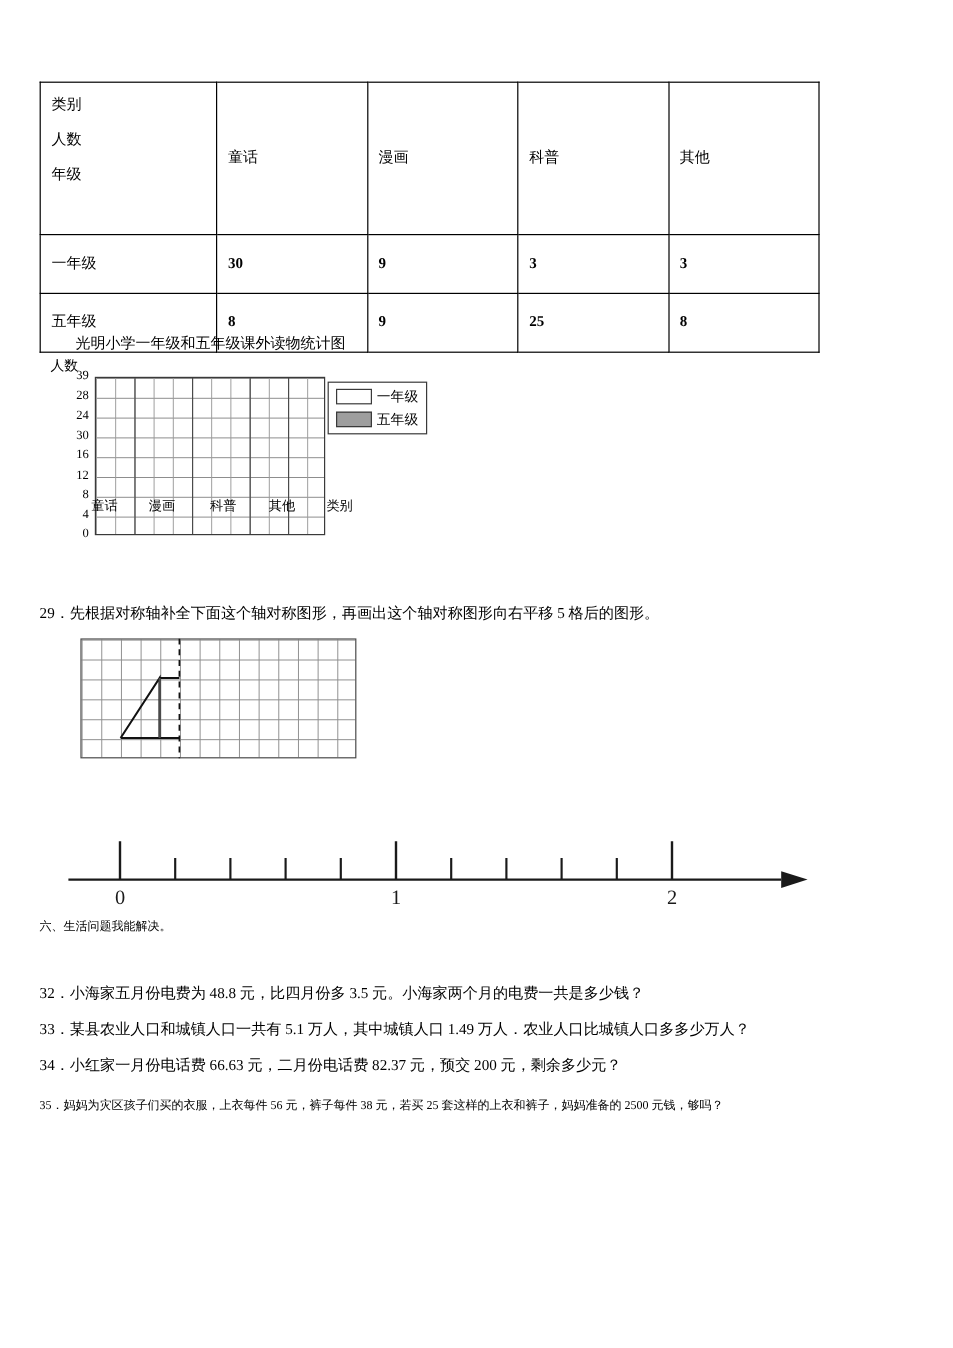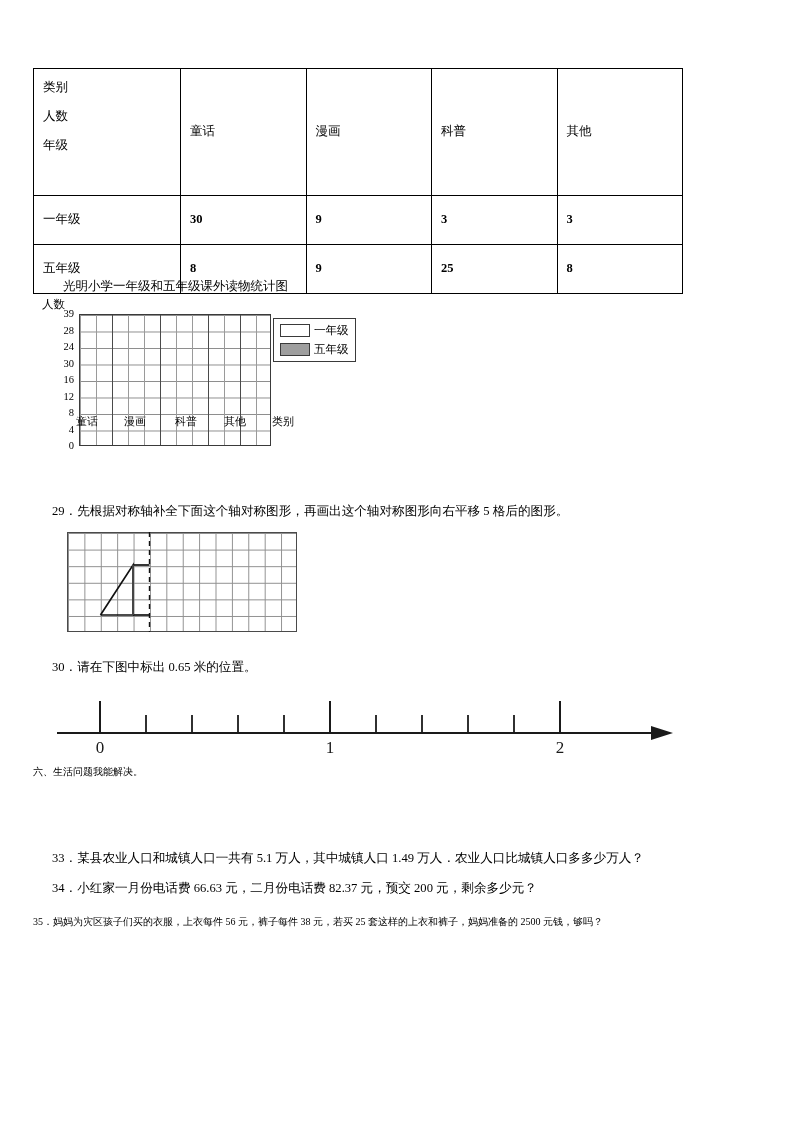--- a/index.html
+++ b/index.html
@@ -147,21 +147,20 @@
     box-sizing: border-box;
   }
   .legend-text { font-size: 11.5px; }
 
   
   .q {
     position: absolute;
     font-size: 12.6px;
     line-height: 1.55;
     white-space: nowrap;
-    margin-left: 19px;
   }
   .q-wrap {
     position: absolute;
     font-size: 10px;
     line-height: 2.05;
     width: 716px;
   }
   .sec-head {
     position: absolute;
     font-size: 10px;
@@ -291,21 +290,20 @@
 
       <line x1="82.5" y1="0" x2="82.5" y2="100" stroke="#111" stroke-width="1.4" stroke-dasharray="5,4"></line>
 
       <path d="M 33.5 83 L 66 83 L 66 33 L 33.5 83" fill="none" stroke="#111" stroke-width="1.7"></path>
       <line x1="66" y1="33" x2="82.5" y2="33" stroke="#111" stroke-width="1.7"></line>
       <line x1="66" y1="83" x2="82.5" y2="83" stroke="#111" stroke-width="1.7"></line>
       <line x1="66" y1="33" x2="66" y2="83" stroke="#4a4a4a" stroke-width="1.7"></line>
     </svg>
   </div>
 
-  <div class="q" style="left:33px; top:658px;">30．请在下图中标出 0.65 米的位置。</div>
 
   <svg class="numline" viewBox="0 0 620 62">
 
     <line x1="2" y1="38" x2="596" y2="38" stroke="#1a1a1a" stroke-width="2"></line>
     <polygon points="596,31 618,38 596,45" fill="#1a1a1a"></polygon>
 
     <line x1="45" y1="6" x2="45" y2="38" stroke="#1a1a1a" stroke-width="2"></line>
     <line x1="275" y1="6" x2="275" y2="38" stroke="#1a1a1a" stroke-width="2"></line>
     <line x1="505" y1="6" x2="505" y2="38" stroke="#1a1a1a" stroke-width="2"></line>
 
@@ -319,17 +317,18 @@
     <line x1="413" y1="20" x2="413" y2="38" stroke="#1a1a1a" stroke-width="1.8"></line>
     <line x1="459" y1="20" x2="459" y2="38" stroke="#1a1a1a" stroke-width="1.8"></line>
 
     <text id="nl-lbl-0" x="45" y="58" text-anchor="middle" font-size="17" font-family="Liberation Serif, serif" fill="#1a1a1a">0</text>
     <text id="nl-lbl-1" x="275" y="58" text-anchor="middle" font-size="17" font-family="Liberation Serif, serif" fill="#1a1a1a">1</text>
     <text id="nl-lbl-2" x="505" y="58" text-anchor="middle" font-size="17" font-family="Liberation Serif, serif" fill="#1a1a1a">2</text>
   </svg>
 
   <div class="sec-head" style="left:33px; top:765px;">六、生活问题我能解决。</div>
 
+  <div class="q" style="left:33px; top:819px;">32．小海家五月份电费为 48.8 元，比四月份多 3.5 元。小海家两个月的电费一共是多少钱？</div>
   <div class="q" style="left:33px; top:849px;">33．某县农业人口和城镇人口一共有 5.1 万人，其中城镇人口 1.49 万人．农业人口比城镇人口多多少万人？</div>
   <div class="q" style="left:33px; top:879px;">34．小红家一月份电话费 66.63 元，二月份电话费 82.37 元，预交 200 元，剩余多少元？</div>
   <div class="q-wrap" style="left:33px; top:912px;">35．妈妈为灾区孩子们买的衣服，上衣每件 56 元，裤子每件 38 元，若买 25 套这样的上衣和裤子，妈妈准备的 2500 元钱，够吗？</div>
 
 </div>
 
 </body></html>

